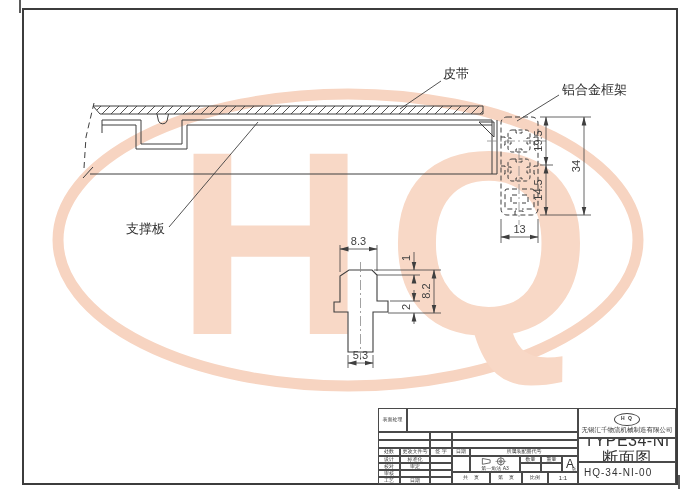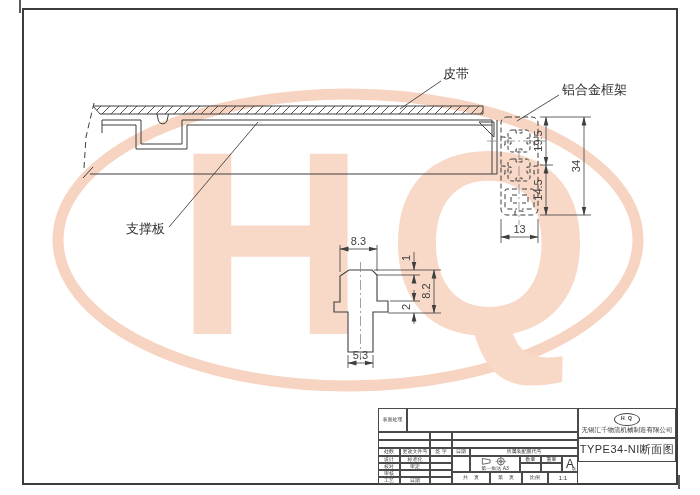--- a/index.html
+++ b/index.html
@@ -12,21 +12,21 @@
   
   #watermark-svg{left:0;top:0;z-index:1;}
   #drawing-svg{left:0;top:0;z-index:2;}
   
   #title-block{left:378px;top:408px;width:298px;height:76px;z-index:4;}
   .tb{position:absolute;box-sizing:border-box;border:1px solid #4a4a4a;
       display:flex;align-items:center;justify-content:center;
       font-size:6px;line-height:1.05;color:#333;text-align:center;overflow:hidden;}
   .tb.small{font-size:5px;}
   .tb.left{justify-content:flex-start;padding-left:2px;}
-  .tb-title{font-size:11px;letter-spacing:0.5px;font-weight:500;}
+  .tb-title{font-size:16px;letter-spacing:0.5px;font-weight:500;}
   .tb-number{font-size:10px;letter-spacing:1px;}
   .tb-company{flex-direction:column;font-size:6.5px;gap:1px;}
   .logo-ellipse{width:24px;height:11px;border:1px solid #444;border-radius:50%;
       display:flex;align-items:center;justify-content:center;font-size:5px;font-weight:bold;letter-spacing:1px;}
   .ver-cell{position:relative;font-size:12px;}
   .ver-sub{position:absolute;right:1px;bottom:0;font-size:4px;}
   .proj-cell{flex-direction:column;gap:0;}
 </style>
 </head>
 <body>
@@ -231,13 +231,16 @@
 
   <div class="tb tb-company" style="left:200px;top:0;width:98px;height:30px;">
     <span class="logo-ellipse">
         <span>H Q</span>
       </span>
     <span>无锡汇千物流机械制造有限公司</span>
   </div>
   <div class="tb tb-title" style="left:200px;top:30px;width:98px;height:24px;">
     <span>TYPE34-NI断面图</span>
   </div>
+  <div class="tb tb-number left" style="left:200px;top:54px;width:98px;height:22px;padding-left:5px;">
+    <span>HQ-34-NI-00</span>
+  </div>
 </div>
 
 </body></html>

